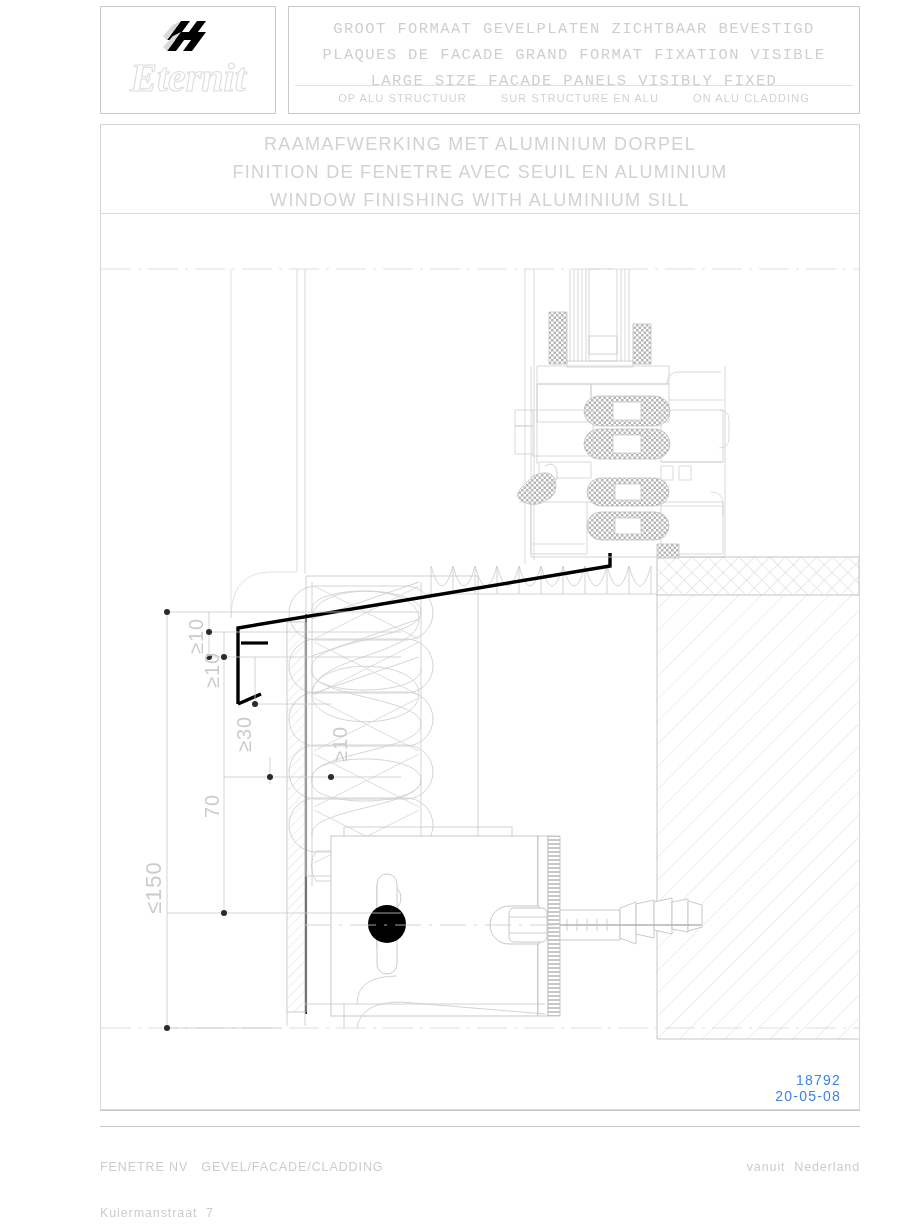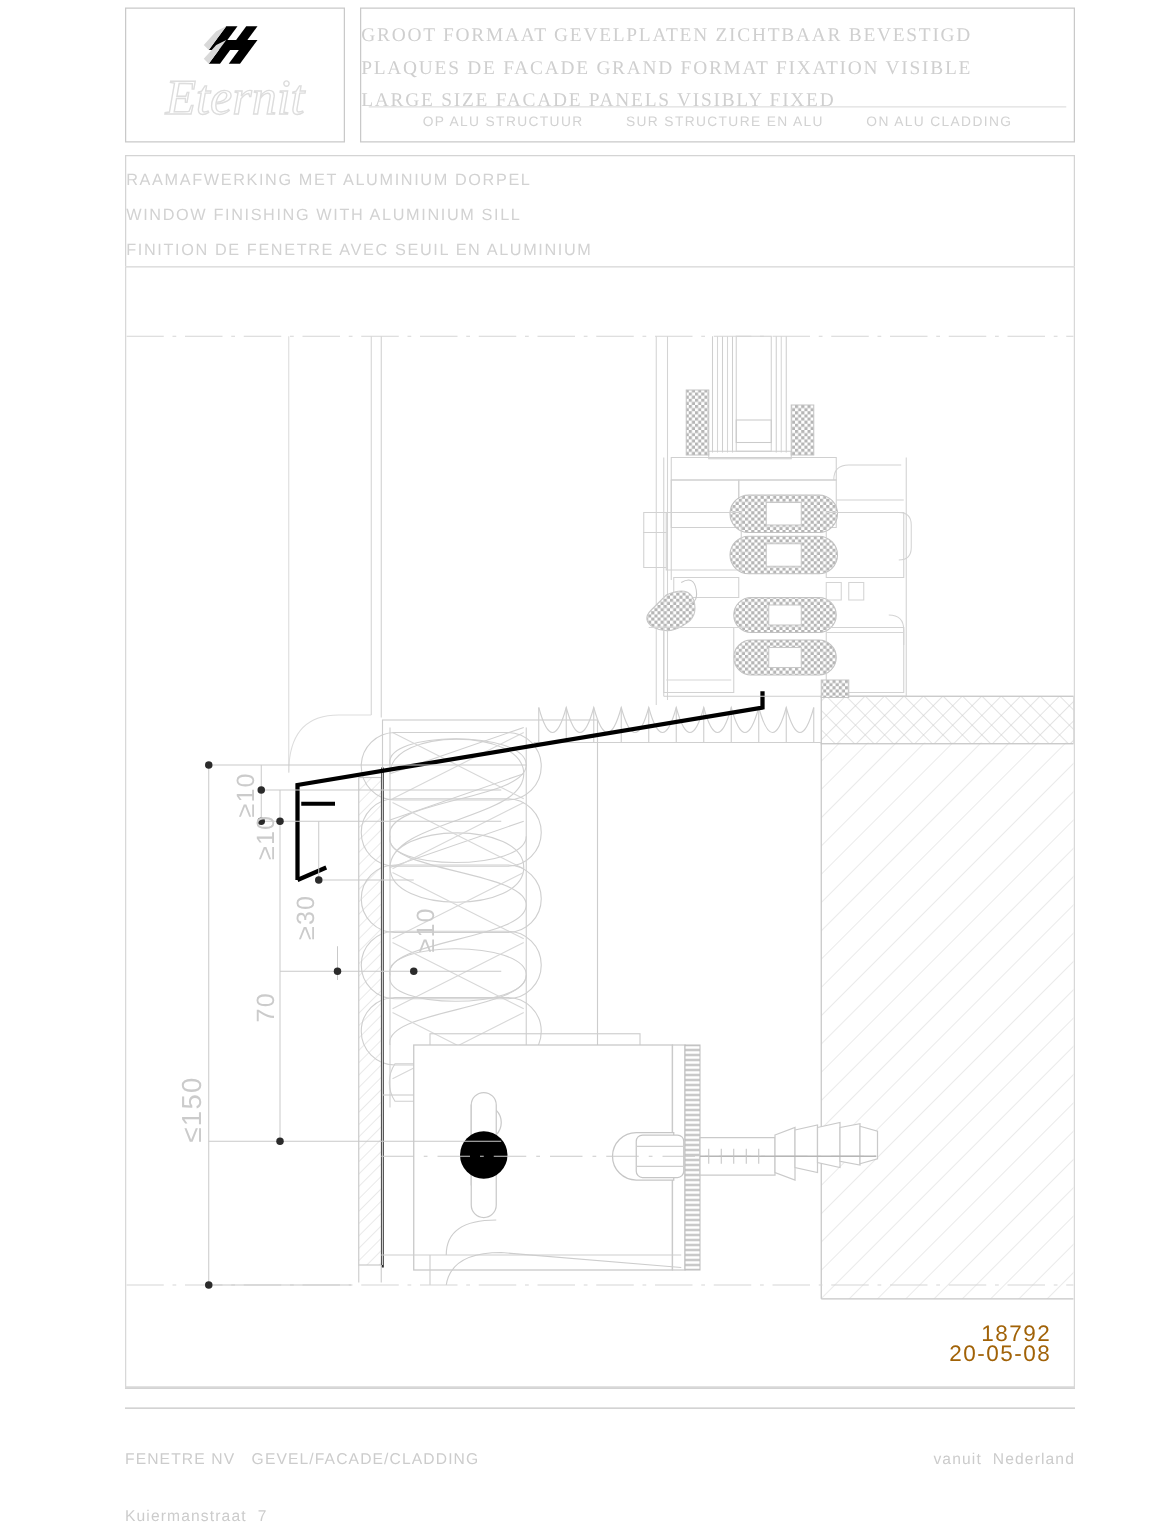--- a/index.html
+++ b/index.html
@@ -7,64 +7,64 @@
     width:920px;height:1226px;
     font-family:"Liberation Sans", sans-serif;
     color:#b9b9b9;
     -webkit-font-smoothing:antialiased;
   }
   #sheet{position:relative;width:920px;height:1226px;overflow:hidden;background:#fff;}
 
   
   .hdr-logo-box{
     position:absolute;left:100px;top:6px;width:176px;height:108px;
-    border:1px solid #c9c9c9;box-sizing:border-box;background:#fff;
+    border:1px solid #c9c9c9;box-sizing:border-box;background:#fff;font-weight:bold;
   }
   .logo-wrap{position:absolute;left:0;top:0;width:100%;height:100%;}
   .logo-mark{position:absolute;left:50%;top:12px;transform:translateX(-50%);}
   .logo-word{position:absolute;left:50%;top:44px;transform:translateX(-50%);}
 
   .hdr-title-box{
     position:absolute;left:288px;top:6px;width:572px;height:108px;
     border:1px solid #c9c9c9;box-sizing:border-box;background:#fff;
   }
   .hdr-title-box .ln{
-    color:#cfcfcf;letter-spacing:1.4px;
-    font-size:15.5px;line-height:26px;font-family:Liberation Serif, serif;
+    text-align:center;color:#cfcfcf;letter-spacing:1.4px;
+    font-size:15.5px;line-height:26px;font-family:Liberation Mono, monospace;
   }
   .hdr-sub-row{
     position:absolute;left:0;right:0;bottom:2px;height:26px;
     display:flex;justify-content:center;align-items:center;gap:34px;
   }
   .hdr-sub-row span{font-size:11px;letter-spacing:1.1px;color:#d2d2d2;}
   .hdr-sub-sep{
     position:absolute;left:6px;right:6px;bottom:27px;height:1px;background:#e0e0e0;
   }
 
   
   .sub-box{
     position:absolute;left:100px;top:124px;width:760px;height:90px;
     border:1px solid #d4d4d4;box-sizing:border-box;background:#fff;
   }
   .sub-box .ln{
-    color:#d2d2d2;letter-spacing:1.3px;
-    font-size:13px;line-height:28px;
+    text-align:center;color:#d2d2d2;letter-spacing:1.3px;
+    font-size:18px;line-height:28px;
   }
 
   
   .draw-frame{
     position:absolute;left:100px;top:213px;width:760px;height:897px;
     border:1px solid #d8d8d8;box-sizing:border-box;background:#fff;overflow:hidden;
   }
   .draw-svg{position:absolute;left:0;top:0;}
 
   
   .dwg-no{
-    position:absolute;right:18px;bottom:18px;text-align:right;
-    font-size:18px;line-height:16px;letter-spacing:1.2px;color:#a16207;
+    position:absolute;right:18px;bottom:5px;text-align:right;
+    font-size:14px;line-height:16px;letter-spacing:1.2px;color:#3b82f6;
   }
 
   
   .foot-rule{position:absolute;left:100px;width:760px;height:1px;background:#c5c5c5;}
   .foot-left{
     position:absolute;left:100px;top:1130px;
     font-size:12.5px;line-height:15.2px;letter-spacing:0.9px;color:#cccccc;white-space:pre;
   }
   .foot-right{
     position:absolute;right:60px;top:1130px;text-align:right;
@@ -110,22 +110,22 @@
     <div class="hdr-sub-row">
       <span>OP ALU STRUCTUUR</span>
       <span>SUR STRUCTURE EN ALU</span>
       <span>ON ALU CLADDING</span>
     </div>
   </div>
 
   <div class="sub-box">
     <div style="padding-top:5px;">
       <div class="ln">RAAMAFWERKING MET ALUMINIUM DORPEL</div>
+      <div class="ln">FINITION DE FENETRE AVEC SEUIL EN ALUMINIUM</div>
       <div class="ln">WINDOW FINISHING WITH ALUMINIUM SILL</div>
-      <div class="ln">FINITION DE FENETRE AVEC SEUIL EN ALUMINIUM</div>
     </div>
   </div>
 
   <div class="draw-frame">
 
     <svg class="draw-svg" width="758" height="895" viewBox="0 0 758 895">
       <defs>
 
         <pattern id="hatchDiag" width="16" height="16" patternUnits="userSpaceOnUse" patternTransform="rotate(45)">
           <line x1="0" y1="0" x2="0" y2="16" stroke="#d6d6d6" stroke-width="0.8"></line>

